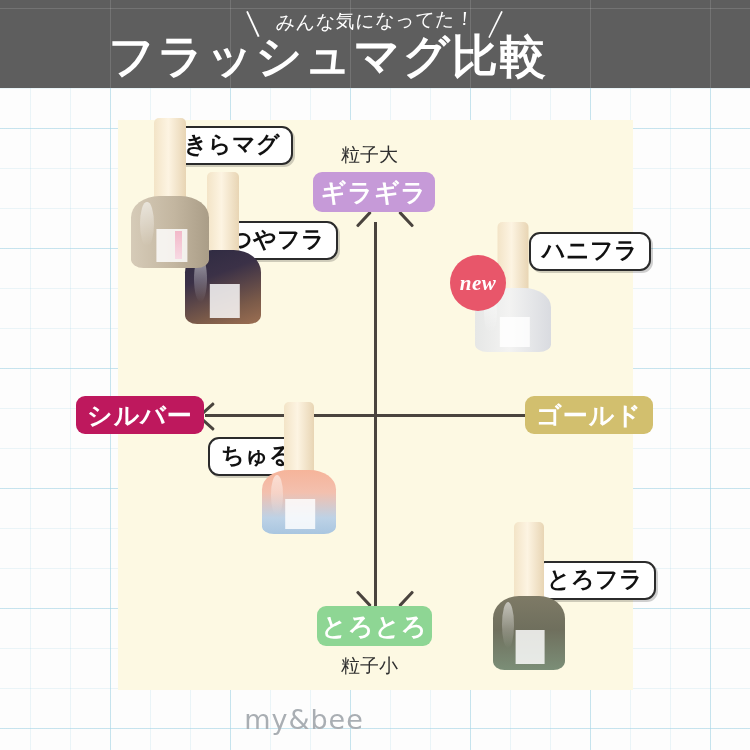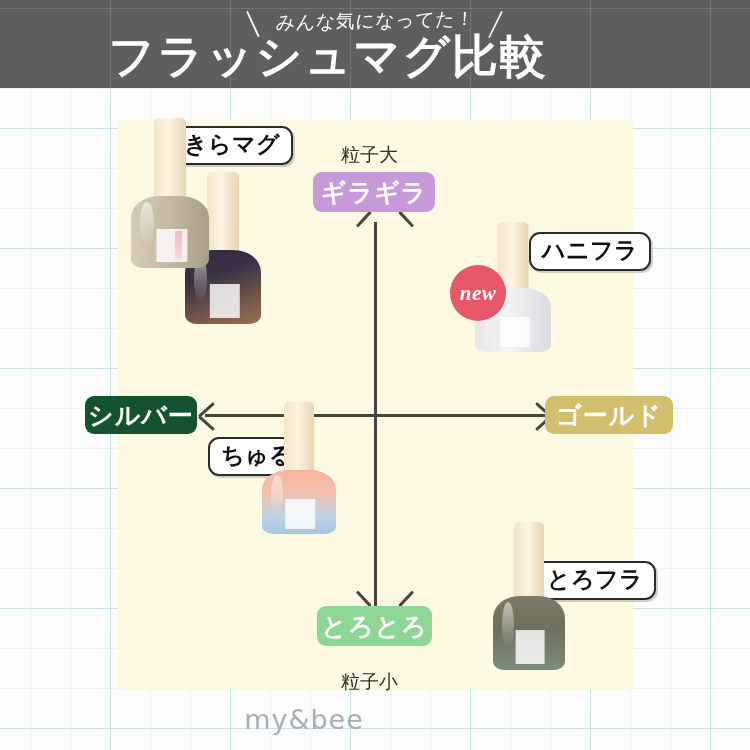--- a/index.html
+++ b/index.html
@@ -91,49 +91,49 @@
   
   .badge{
     position:absolute;border-radius:9px;color:#ffffff;
     font-size:25px;font-weight:700;letter-spacing:1px;
     display:flex;align-items:center;justify-content:center;
     font-family:Liberation Serif, serif;
     white-space:nowrap;
   }
   .badge-top{left:313px;top:172px;width:122px;height:40px;background:#c69ad8;}
   .badge-bottom{left:317px;top:606px;width:115px;height:40px;background:#8ed694;}
-  .badge-left{left:85px;top:396px;width:112px;height:38px;background:#14532d;}
-  .badge-right{left:545px;top:396px;width:128px;height:38px;background:#d2bf6e;}
+  .badge-left{left:76px;top:396px;width:128px;height:38px;background:#be185d;}
+  .badge-right{left:525px;top:396px;width:128px;height:38px;background:#d2bf6e;}
 
   
   .axis-cap{
     position:absolute;color:#2f2f2f;font-size:19px;font-weight:500;
     font-family:"DejaVu Sans","Liberation Sans",sans-serif;white-space:nowrap;
   }
   .cap-top{left:341px;top:142px;}
-  .cap-bottom{left:341px;top:653px;margin-top:16px;}
+  .cap-bottom{left:341px;top:653px;}
 
   
   .tag{
     position:absolute;background:#ffffff;border:2.5px solid #2b2b2b;border-radius:11px;
     color:#111111;font-size:23px;font-weight:700;letter-spacing:0.5px;
     padding:3px 11px 5px 11px;
     font-family:"DejaVu Sans","Liberation Sans",sans-serif;
     white-space:nowrap;line-height:1.18;
     box-shadow:2px 2px 0 rgba(0,0,0,0.18);
   }
   .tag-kira  {left:171px;top:126px;}
   .tag-tsuya {left:216px;top:221px;}
   .tag-hani  {left:529px;top:232px;}
   .tag-churu {left:208px;top:437px;}
   .tag-toro  {left:534px;top:561px;}
 
   
   .new-badge{
-    position:absolute;left:450px;top:265px;width:56px;height:56px;border-radius:50%;
+    position:absolute;left:450px;top:255px;width:56px;height:56px;border-radius:50%;
     background:#e8566a;color:#ffffff;
     display:flex;align-items:center;justify-content:center;
     font-size:21px;font-weight:700;font-style:italic;letter-spacing:0.5px;
     font-family:"Liberation Serif","DejaVu Serif",serif;
     z-index:6;
   }
 
   
   .bottle{position:absolute;}
   .bottle .cap{
@@ -273,19 +273,20 @@
     <div class="cap"></div>
     <div class="body">
       <div class="gloss"></div>
       <div class="lbl"></div>
     </div>
   </div>
 
   <div class="new-badge">new</div>
 
   <div class="tag tag-kira">きらマグ</div>
+  <div class="tag tag-tsuya">つやフラ</div>
   <div class="tag tag-hani">ハニフラ</div>
   <div class="tag tag-churu">ちゅる</div>
   <div class="tag tag-toro">とろフラ</div>
 
   <div class="logo">my&amp;bee</div>
 
 </div>
 
 </body></html>

